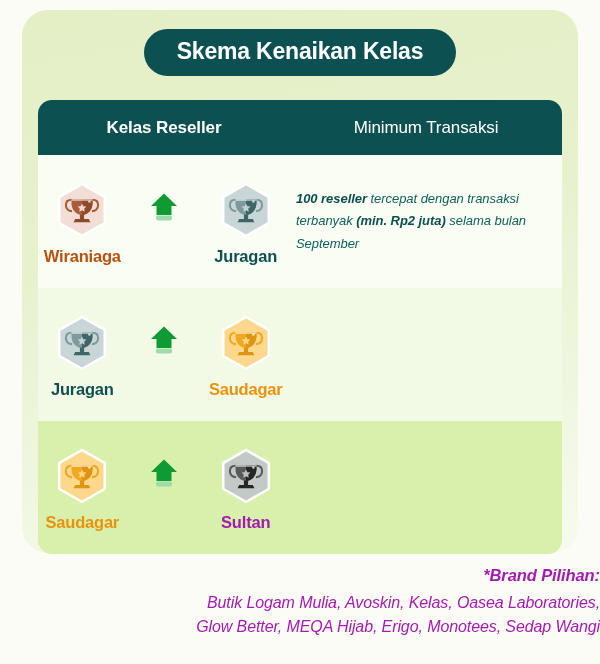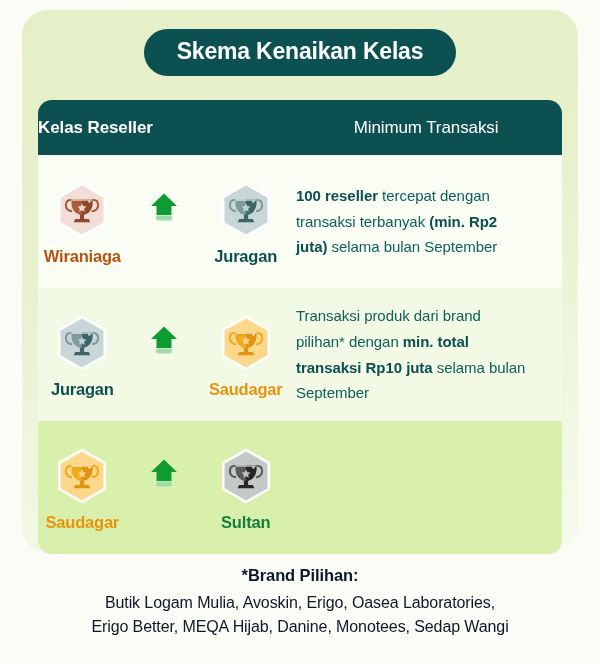--- a/index.html
+++ b/index.html
@@ -58,20 +58,21 @@
     overflow: hidden;
   }
   .card-header {
     background: #0c5052;
     height: 55px;
     display: flex;
     align-items: center;
   }
   .card-header .col-left {
     width: 252px;
+    text-align: center;
     color: #ffffff;
     font-size: 17px;
     font-weight: bold;
     letter-spacing: -0.1px;
   }
   .card-header .col-right {
     flex: 1;
     text-align: center;
     color: #ffffff;
     font-size: 17px;
@@ -123,34 +124,36 @@
     align-items: flex-start;
     justify-content: center;
     padding-bottom: 26px;
   }
 
   .cell-desc {
     flex: 1;
     padding: 10px 31px 10px 6px;
     box-sizing: border-box;
     color: #10605c;
-    font-size: 15px;
+    font-size: 13px;
     line-height: 1.72;
     letter-spacing: -0.05px;
+    font-style: italic;
   }
   .cell-desc b { color: #0c4f50; font-weight: bold; }
 
   
   .footer {
     position: absolute;
     left: 0;
     right: 0;
     top: 566px;
-    text-align: center;
-    color: #0f172a;
+    text-align: right;
+    color: #a21caf;
+    font-style: italic;
   }
   .footer-title {
     font-size: 16.5px;
     font-weight: bold;
     letter-spacing: -0.1px;
     margin-bottom: 6px;
   }
   .footer-line {
     font-size: 16px;
     line-height: 1.5;
@@ -281,21 +284,20 @@
         <path d="M0,-4.6 l1.35,2.75 3.05,0.45 -2.2,2.15 0.52,3.03 -2.72,-1.43
                  -2.72,1.43 0.52,-3.03 -2.2,-2.15 3.05,-0.45 z" fill="#fbd88c" opacity="0.95"></path>
         <rect x="-10.5" y="-9" width="21" height="1.9" fill="#ffffff" opacity="0.55"></rect>
         <circle cx="7.4" cy="-6.6" r="1.25" fill="#ffffff" opacity="0.75"></circle>
       </g>
     </svg>
   </span>
         <span class="tier-label" style="color:#e8930d">Saudagar</span>
       </div>
     </div>
-    <div class="cell-desc"><span>Transaksi produk dari brand pilihan* dengan </span><b>min. total transaksi Rp10 juta</b><span> selama bulan September</span></div>
   </div>
       <div class="row r2">
     <div class="cell-tiers">
       <div class="tier">
 
   <span class="hexwrap">
     <svg width="58" height="58" viewBox="0 0 58 58">
       <polygon points="29,2.5 53,16.2 53,43.6 29,57.3 5,43.6 5,16.2" fill="#ffffff"></polygon>
       <polygon points="29,5.4 50.5,17.7 50.5,42.2 29,54.5 7.5,42.2 7.5,17.7" fill="#fbd88c"></polygon>
       <g transform="translate(29,28)">
@@ -336,25 +338,25 @@
         <path d="M10.5,-8.2 c4.6,0 5.6,3.2 5.6,5.4 c0,3.3 -2.6,5.8 -6.2,6.1" fill="none" stroke="#5a5a5a" stroke-width="2.1"></path>
         <rect x="-2.1" y="6.4" width="4.2" height="4.6" fill="#262626"></rect>
         <path d="M-6.8,11 h13.6 l1.6,3.3 h-16.8 z" fill="#262626"></path>
         <path d="M0,-4.6 l1.35,2.75 3.05,0.45 -2.2,2.15 0.52,3.03 -2.72,-1.43
                  -2.72,1.43 0.52,-3.03 -2.2,-2.15 3.05,-0.45 z" fill="#c3c9c6" opacity="0.95"></path>
         <rect x="-10.5" y="-9" width="21" height="1.9" fill="#ffffff" opacity="0.55"></rect>
         <circle cx="7.4" cy="-6.6" r="1.25" fill="#ffffff" opacity="0.75"></circle>
       </g>
     </svg>
   </span>
-        <span class="tier-label" style="color:#15803d">Sultan</span>
+        <span class="tier-label" style="color:#a21caf">Sultan</span>
       </div>
     </div>
   </div>
     </div>
 
 </div>
 
 <div class="footer">
   <div class="footer-title">*Brand Pilihan:</div>
-  <div class="footer-line">Butik Logam Mulia, Avoskin, Erigo, Oasea Laboratories,</div>
-  <div class="footer-line">Erigo Better, MEQA Hijab, Danine, Monotees, Sedap Wangi</div>
+  <div class="footer-line">Butik Logam Mulia, Avoskin, Kelas, Oasea Laboratories,</div>
+  <div class="footer-line">Glow Better, MEQA Hijab, Erigo, Monotees, Sedap Wangi</div>
 </div>
 
 </body></html>

